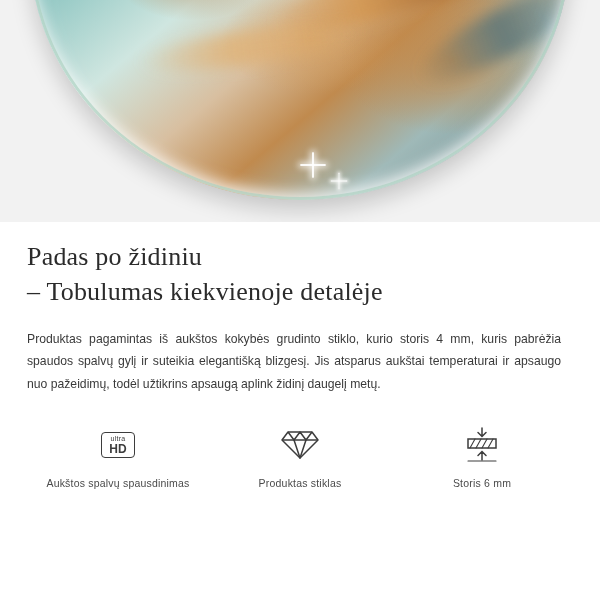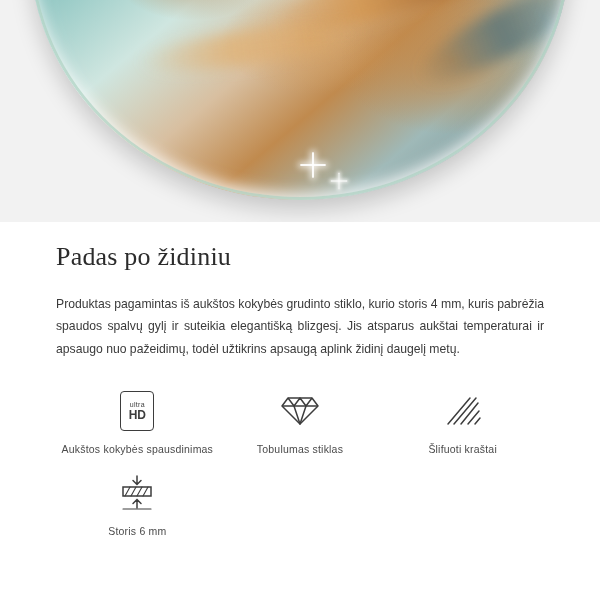--- a/index.html
+++ b/index.html
@@ -90,21 +90,21 @@
     border-radius: 2px;
   }
   .sparkle::before { left: 50%; top: 0; width: 2px; height: 26px; margin-left: -1px;
                      box-shadow: 0 0 6px 2px rgba(255,255,255,0.75); }
   .sparkle::after  { top: 50%; left: 0; height: 2px; width: 26px; margin-top: -1px;
                      box-shadow: 0 0 6px 2px rgba(255,255,255,0.75); }
   .sp1 { left: 300px; top: 152px; }
   .sp2 { left: 326px; top: 168px; transform: scale(0.65); }
 
   
-  .content { padding: 0 56px; }
+  .content { padding: 0 27px; }
   .headline {
     margin: 0;
     padding-top: 18px;
     font-family: "Liberation Serif", serif;
     font-size: 26px;
     line-height: 1.34;
     font-weight: 400;
     color: #2b2b2b;
     letter-spacing: 0.2px;
   }
@@ -140,21 +140,21 @@
     justify-content: center;
     color: #3d3d3d;
   }
   .feature-label {
     margin-top: 8px;
     font-size: 10.5px;
     color: #4a4a4a;
     letter-spacing: 0.2px;
   }
   .hd-badge {
-    width: 34px; height: 40px;
+    width: 34px; height: 26px;
     border: 1.6px solid #3d3d3d;
     border-radius: 4px;
     display: flex;
     flex-direction: column;
     align-items: center;
     justify-content: center;
     line-height: 1;
   }
   .hd-badge .t1 { font-size: 7px; letter-spacing: 0.3px; color: #3d3d3d; }
   .hd-badge .t2 { font-size: 12px; font-weight: 700; color: #3d3d3d; margin-top: 1px; }
@@ -174,62 +174,51 @@
     <div class="plate-edge"></div>
   </div>
   <div class="sparkle sp1"></div>
   <div class="sparkle sp2"></div>
 </div>
 
 <div class="content">
 
   <h1 class="headline">
     <span>Padas po židiniu</span>
+    <span class="l2">– Tobulumas kiekvienoje detalėje</span>
   </h1>
 
   <p class="body-copy">Produktas pagamintas iš aukštos kokybės grudinto stiklo, kurio storis 4 mm, kuris pabrėžia spaudos spalvų gylį ir suteikia elegantišką blizgesį. Jis atsparus aukštai temperaturai ir apsaugo nuo pažeidimų, todėl užtikrins apsaugą aplink židinį daugelį metų.</p>
 
   <div class="features">
 
 
     <div class="feature">
       <div class="feature-icon">
         <div class="hd-badge">
           <span class="t1">ultra</span>
           <span class="t2">HD</span>
         </div>
       </div>
-      <div class="feature-label">Aukštos kokybės spausdinimas</div>
+      <div class="feature-label">Aukštos spalvų spausdinimas</div>
     </div>
 
 
     <div class="feature">
       <div class="feature-icon">
         <svg width="40" height="36" viewBox="0 0 40 36" fill="none" stroke="#3d3d3d" stroke-width="1.5" stroke-linejoin="round">
           <path d="M8 5h24l6 8-18 18L2 13z"></path>
           <path d="M2 13h36"></path>
           <path d="M8 5l6 8 6-8 6 8 6-8"></path>
           <path d="M14 13l6 18 6-18"></path>
         </svg>
       </div>
-      <div class="feature-label">Tobulumas stiklas</div>
+      <div class="feature-label">Produktas stiklas</div>
     </div>
 
-    <div class="feature">
-      <div class="feature-icon">
-        <svg width="38" height="34" viewBox="0 0 38 34" fill="none" stroke="#3d3d3d" stroke-width="1.5" stroke-linecap="round">
-          <path d="M4 30 L26 4"></path>
-          <path d="M10 30 L32 4"></path>
-          <path d="M17 30 L34 9"></path>
-          <path d="M24 30 L35 17"></path>
-          <path d="M31 30 L36 24"></path>
-        </svg>
-      </div>
-      <div class="feature-label">Šlifuoti kraštai</div>
-    </div>
 
     <div class="feature">
       <div class="feature-icon">
         <svg width="40" height="38" viewBox="0 0 40 38" fill="none" stroke="#3d3d3d" stroke-width="1.5" stroke-linecap="round">
           <path d="M20 2 V10 M16 6.5 L20 10.5 L24 6.5"></path>
           <rect x="6" y="13" width="28" height="9"></rect>
           <path d="M8 22 L13 13 M14 22 L19 13 M20 22 L25 13 M26 22 L31 13" stroke-width="1.1"></path>
           <path d="M20 34 V26 M16 29.5 L20 25.5 L24 29.5"></path>
           <path d="M6 35 H34" stroke-width="1.1"></path>
         </svg>

